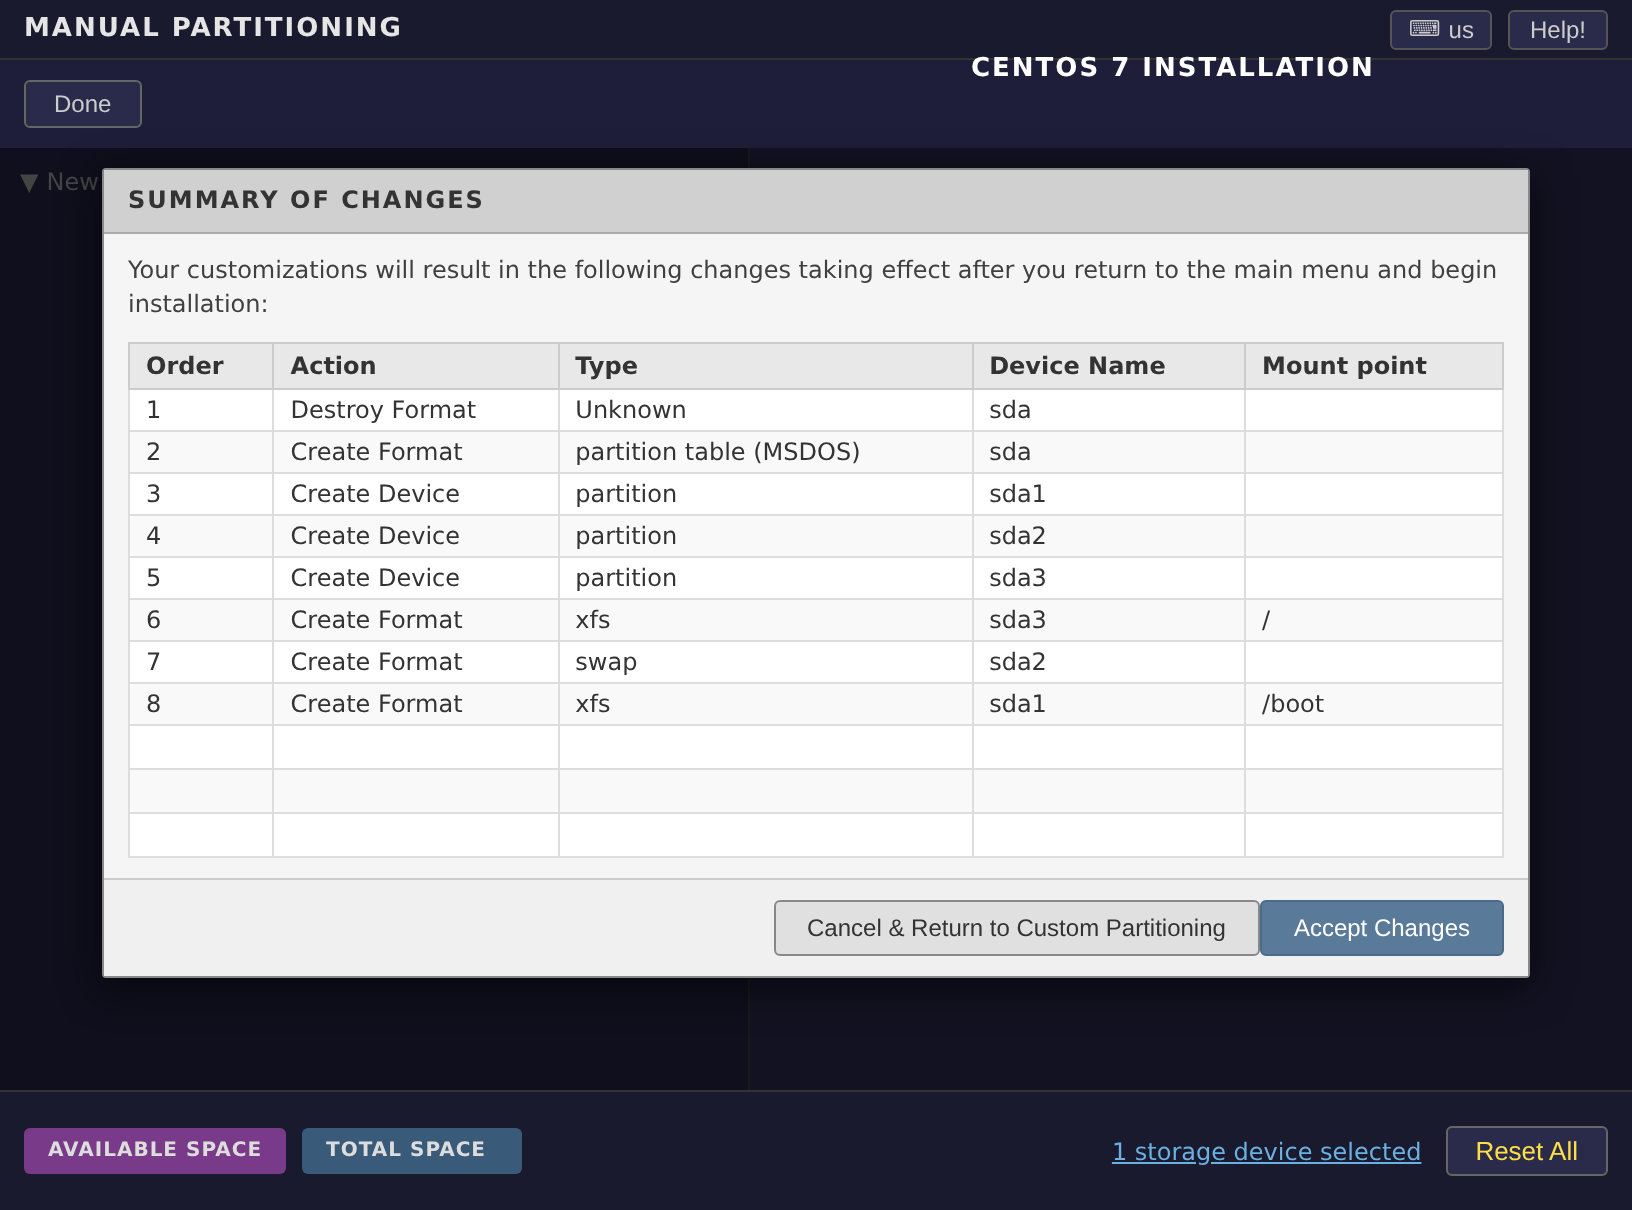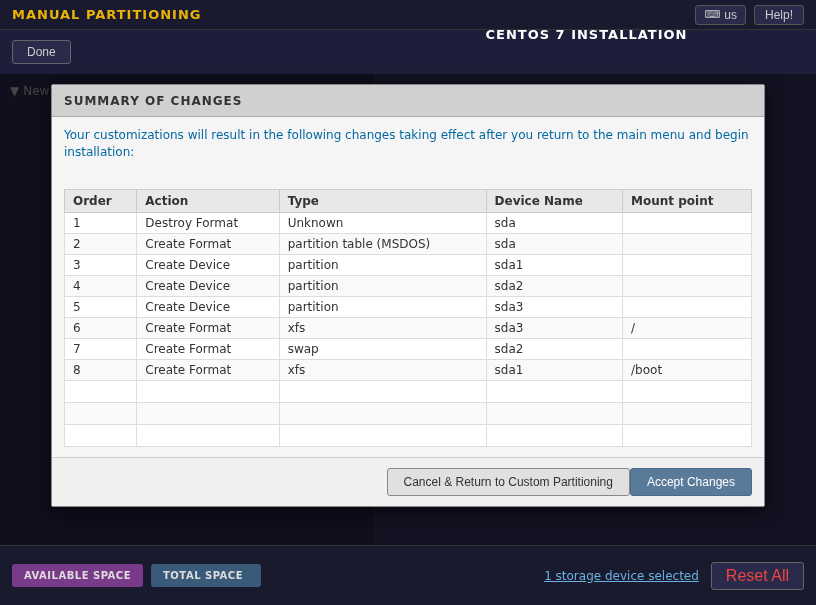--- a/index.html
+++ b/index.html
@@ -18,21 +18,21 @@
     .top-bar {
       display: flex;
       justify-content: space-between;
       align-items: center;
       background: #1a1a2e;
       padding: 6px 12px;
       border-bottom: 1px solid #333;
       height: 30px;
     }
     .top-bar-title {
-      color: #eab308;
+      color: #e5e5e5;
       font-size: 13px;
       font-weight: bold;
       letter-spacing: 1px;
     }
     .top-bar-right {
       display: flex;
       align-items: center;
       gap: 8px;
     }
     .centos-title {
@@ -154,23 +154,23 @@
       letter-spacing: 1px;
       text-transform: uppercase;
     }
 
     .modal-body {
       padding: 10px 12px;
       background: #f5f5f5;
     }
 
     .modal-description {
-      color: #0369a1;
-      font-size: 12px;
-      margin-bottom: 28px;
+      color: #404040;
+      font-size: 12px;
+      margin-bottom: 10px;
       line-height: 1.4;
     }
 
     
     .changes-table {
       width: 100%;
       border-collapse: collapse;
       background: #fff;
       border: 1px solid #ccc;
     }
@@ -279,22 +279,22 @@
       color: #6ab0e0;
       font-size: 12px;
       text-decoration: underline;
       cursor: pointer;
     }
     .reset-btn {
       background: #2a2a4a;
       border: 1px solid #666;
       border-radius: 3px;
       padding: 4px 14px;
-      color: #ef4444;
-      font-size: 16px;
+      color: #fde047;
+      font-size: 13px;
       cursor: pointer;
     }
 
     .keyboard-icon {
       font-size: 11px;
     }
   </style>
 </head>
 <body>
 

